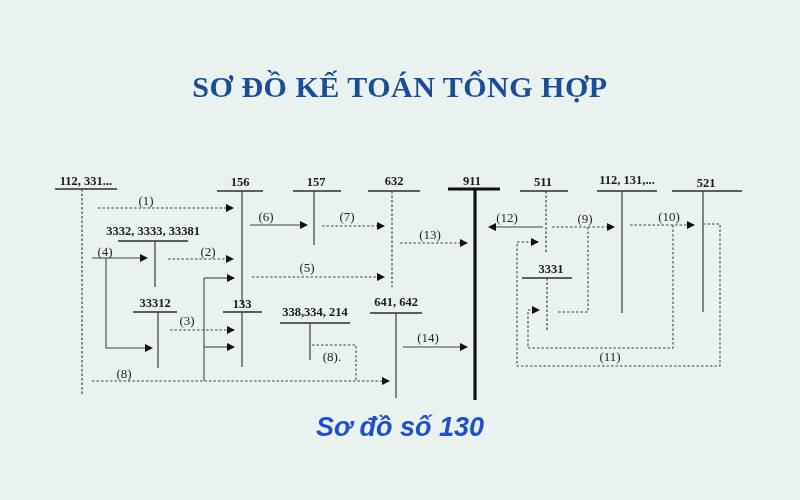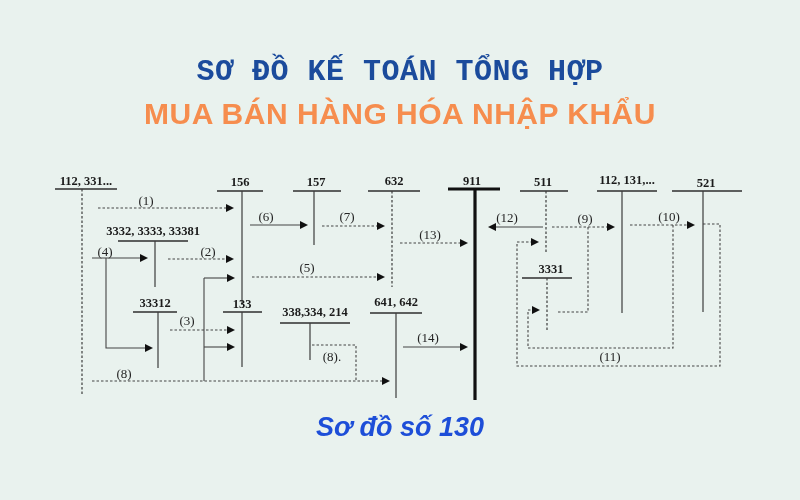--- a/index.html
+++ b/index.html
@@ -2,22 +2,22 @@
 <html><head>
 <meta charset="utf-8">
 <style>
   html,body{margin:0;padding:0;}
   body{
     width:800px;height:500px;position:relative;overflow:hidden;
     font-family:"Liberation Sans","DejaVu Sans",sans-serif;
   }
   .header{position:absolute;top:55px;left:0;width:800px;text-align:center;}
   .header h1{
-    margin:0;font-size:30px;font-weight:bold;letter-spacing:.5px;
-    font-family:Liberation Mono, monospace;
+    margin:15px;font-size:30px;font-weight:bold;letter-spacing:.5px;
+    font-family:Liberation Serif, serif;
   }
   .header h2{
     margin:8px 0 0 0;font-size:30px;font-weight:bold;letter-spacing:.5px;
     font-family:"Liberation Sans","DejaVu Sans",sans-serif;
   }
   #diagram-svg{position:absolute;top:0;left:0;}
   .caption{
     position:absolute;top:412px;left:0;width:800px;text-align:center;
     font-size:27px;font-weight:bold;font-style:italic;
   }
@@ -29,21 +29,20 @@
   .stem.thick{stroke:#111;stroke-width:3.2;}
   .flow{stroke:#454545;stroke-width:1.1;fill:none;}
   .dash{stroke-dasharray:2.5 2;}
   .head{fill:#101010;stroke:none;}
 </style>
 </head>
 <body style="background: rgb(233, 242, 238);">
 
 <div class="header">
   <h1 style="color: rgb(27, 75, 156);">SƠ ĐỒ KẾ TOÁN TỔNG HỢP</h1>
-  <h2 style="color: rgb(246, 141, 78);">MUA BÁN HÀNG HÓA NHẬP KHẨU</h2>
 </div>
 
 <svg id="diagram-svg" width="800" height="500" viewBox="0 0 800 500">
     <g>
       <text x="86" y="185" text-anchor="middle" class="acc-label">112, 331...</text>
       <line x1="55" y1="189" x2="117" y2="189" class="bar"></line>
       <line x1="82" y1="189" x2="82" y2="395" class="stem dash"></line>
     </g>
     <g>
       <text x="240" y="186" text-anchor="middle" class="acc-label">156</text>

